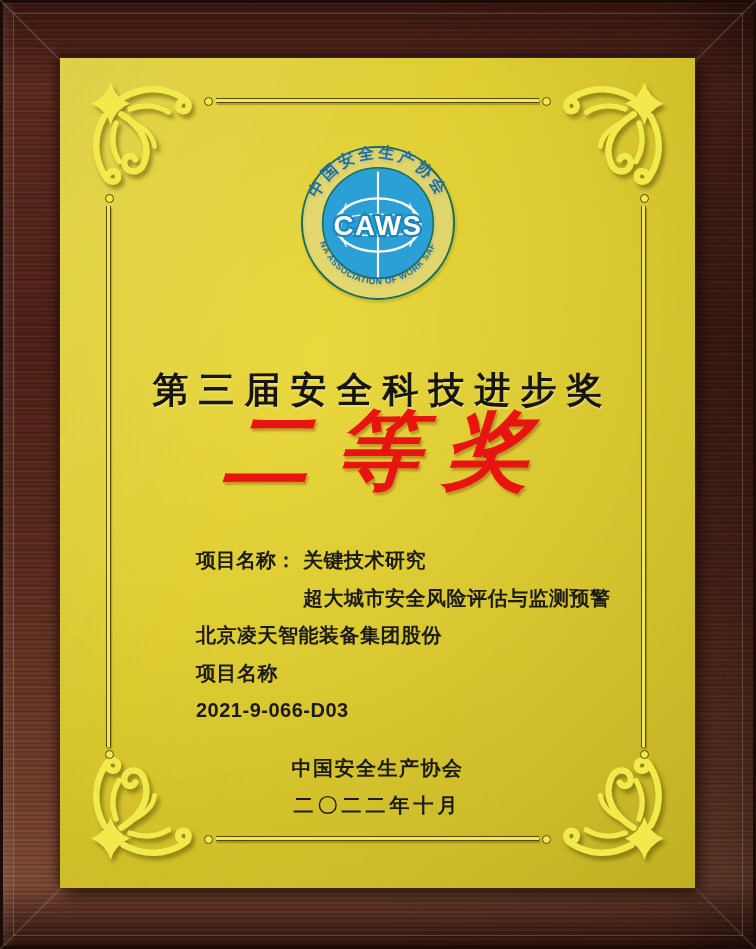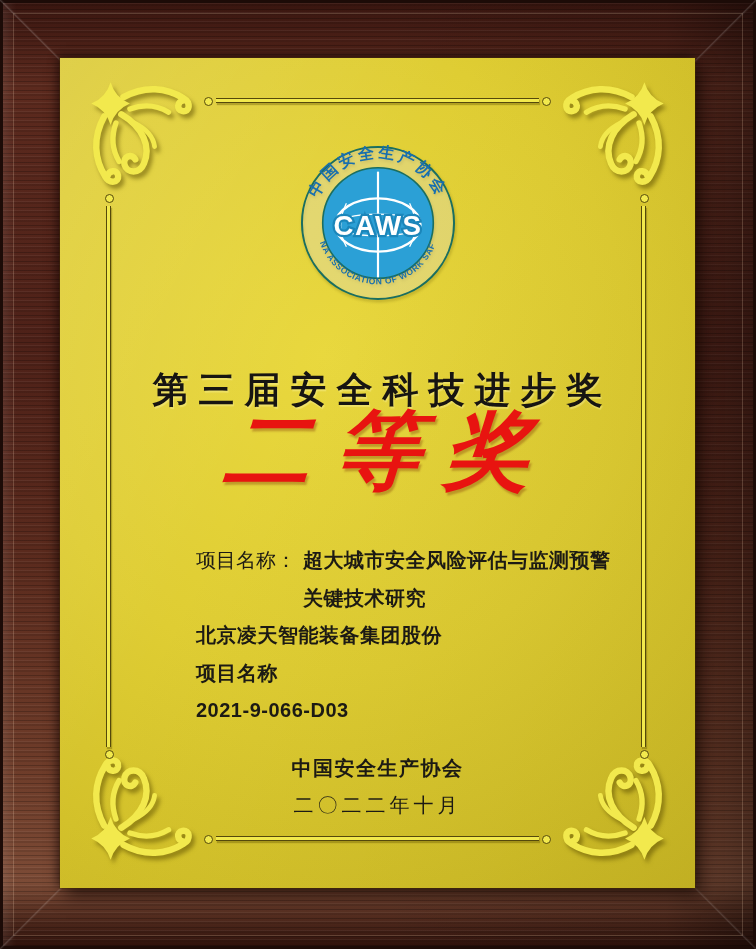--- a/index.html
+++ b/index.html
@@ -67,27 +67,27 @@
     position:absolute;top:336px;left:0;right:0;text-align:center;
     font-family:"DejaVu Serif","Liberation Serif",serif;
     font-size:86px;line-height:112px;font-weight:bold;font-style:italic;
     color:#e81410;letter-spacing:24px;text-indent:24px;
     transform:skewX(-4deg);
     text-shadow:2px 3px 2px rgba(110,25,0,.30);
   }
 
   .fields{position:absolute;left:136px;top:484px;width:470px;color:#1c1a14;}
   .f-row{display:flex;align-items:flex-start;}
-  .f-label{flex:0 0 107px;font-size:20px;font-weight:normal;line-height:37.5px;white-space:nowrap;}
+  .f-label{flex:0 0 107px;font-size:20px;font-weight:bold;line-height:37.5px;white-space:nowrap;}
   .f-value{font-size:20px;font-weight:bold;line-height:37.5px;letter-spacing:0.5px;}
 
   .issuer{position:absolute;top:697px;left:0;right:0;text-align:center;
           font-size:20px;font-weight:bold;color:#1c1a14;letter-spacing:1.5px;}
   .date{position:absolute;top:734px;left:0;right:0;text-align:center;
-        font-size:20px;font-weight:normal;color:#1c1a14;letter-spacing:4px;}
+        font-size:20px;font-weight:bold;color:#1c1a14;letter-spacing:4px;}
 </style>
 </head>
 <body>
 
 <div class="board">
   <div class="miter m-tl"></div>
   <div class="miter m-tr"></div>
   <div class="miter m-bl"></div>
   <div class="miter m-br"></div>
   <div class="arris"></div>
@@ -157,22 +157,22 @@
       </svg>
     </div>
 
     <div class="title">第三届安全科技进步奖</div>
     <div class="prize">二等奖</div>
 
     <div class="fields">
       <div class="f-row">
         <div class="f-label">项目名称：</div>
         <div class="f-value">
+          <div>关键技术研究</div>
           <div>超大城市安全风险评估与监测预警</div>
-          <div>关键技术研究</div>
         </div>
       </div>
       <div class="f-row">
         <div class="f-value">
           <div>北京凌天智能装备集团股份</div>
           <div>项目名称</div>
         </div>
       </div>
       <div class="f-row">
         <div class="f-value">

